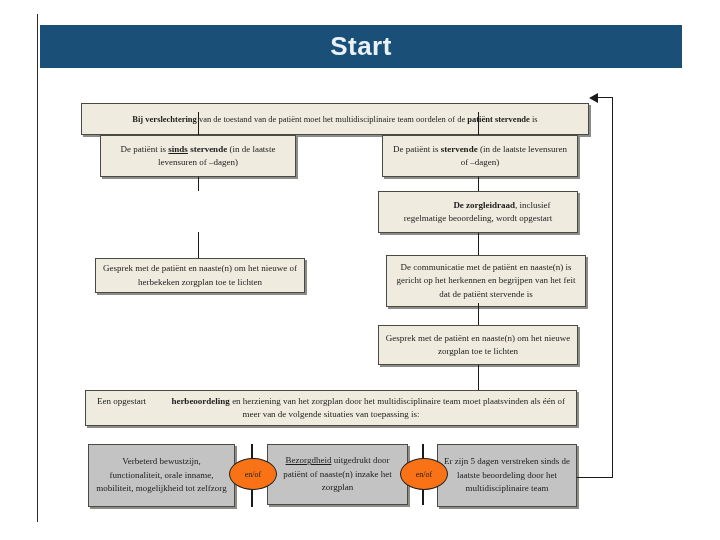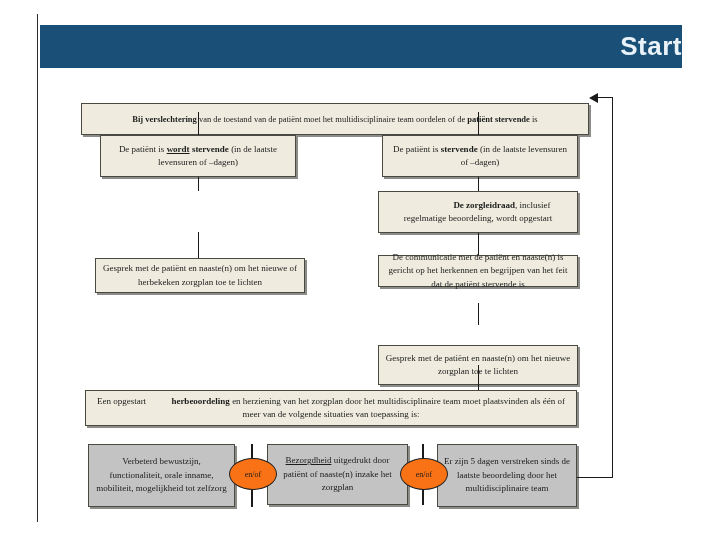--- a/index.html
+++ b/index.html
@@ -5,21 +5,21 @@
   html,body{margin:0;padding:0;}
   body{
     width:720px;height:540px;background:#ffffff;position:relative;overflow:hidden;
     font-family:"Liberation Serif", serif;
   }
   .stage{position:absolute;inset:0;}
   .vline-left{position:absolute;left:37px;top:14px;width:1px;height:508px;background:#2a2a2a;}
   .header{
     position:absolute;left:40px;top:25px;width:642px;height:43px;
     background:var(--header-bg,#1a5078);
-    display:flex;align-items:center;justify-content:flex-end;
+    display:flex;align-items:center;justify-content:center;
   }
   .header .title{
     color:var(--header-text,#eaf2f9);
     font-family:"Liberation Sans", sans-serif;
     font-weight:bold;font-size:26px;letter-spacing:0.5px;
   }
   .fbox{
     position:absolute;box-sizing:border-box;
     background:var(--box-fill,#efecdf);
     border:1px solid var(--border,#4a4a42);
@@ -55,41 +55,41 @@
   </div>
 
   <div class="fbox nowrap" style="left:81px;top:103px;width:508px;height:32px;">
     <div class="txt"><span style="font-weight: bold;">Bij verslechtering</span><span> van de toestand van de patiënt moet het multidisciplinaire team oordelen of de </span><span style="font-weight: bold;">patiënt stervende</span><span> is</span></div>
   </div>
 
   <div class="line" style="left:198px;top:112px;width:1px;height:23px;"></div>
   <div class="line" style="left:478px;top:112px;width:1px;height:23px;"></div>
 
   <div class="fbox" style="left:100px;top:135px;width:196px;height:42px;">
-    <div class="txt"><span>De patiënt is </span><span style="font-weight: bold; text-decoration: underline;">wordt</span><span> </span><span style="font-weight: bold;">stervende</span><span> (in de laatste levensuren of –dagen)</span></div>
+    <div class="txt"><span>De patiënt is </span><span style="font-weight: bold; text-decoration: underline;">sinds</span><span> </span><span style="font-weight: bold;">stervende</span><span> (in de laatste levensuren of –dagen)</span></div>
   </div>
   <div class="line" style="left:198px;top:177px;width:1px;height:14px;"></div>
   <div class="line" style="left:198px;top:232px;width:1px;height:26px;"></div>
   <div class="fbox" style="left:382px;top:135px;width:196px;height:42px;">
     <div class="txt"><span>De patiënt is </span><span style="font-weight: bold;">stervende</span><span> (in de laatste levensuren of –dagen)</span></div>
   </div>
 
   <div class="fbox" style="left:95px;top:258px;width:210px;height:35px;">
     <div class="txt"><span>Gesprek met de patiënt en naaste(n) om het nieuwe of herbekeken zorgplan toe te lichten</span></div>
   </div>
   <div class="line" style="left:478px;top:177px;width:1px;height:14px;"></div>
   <div class="fbox" style="left:378px;top:191px;width:200px;height:42px;">
     <div class="txt"><span style="font-weight: bold; padding-left: 48px;">De zorgleidraad</span><span>, inclusief regelmatige beoordeling, wordt opgestart</span></div>
   </div>
   <div class="line" style="left:478px;top:233px;width:1px;height:22px;"></div>
-  <div class="fbox" style="left:378px;top:255px;width:200px;height:32px;">
+  <div class="fbox" style="left:386px;top:255px;width:200px;height:52px;">
     <div class="txt"><span>De communicatie met de patiënt en naaste(n) is gericht op het herkennen en begrijpen van het feit dat de patiënt stervende is</span></div>
   </div>
   <div class="line" style="left:478px;top:303px;width:1px;height:22px;"></div>
-  <div class="fbox" style="left:378px;top:325px;width:200px;height:40px;margin-top:20px;">
+  <div class="fbox" style="left:378px;top:325px;width:200px;height:40px;">
     <div class="txt"><span>Gesprek met de patiënt en naaste(n) om het nieuwe zorgplan toe te lichten</span></div>
   </div>
   <div class="line" style="left:478px;top:365px;width:1px;height:25px;"></div>
 
   <div class="fbox" style="left:85px;top:390px;width:492px;height:36px;">
     <div class="txt"><span>Een opgestart </span><span style="font-weight: bold; padding-left: 23px;">herbeoordeling</span><span> en herziening van het zorgplan door het multidisciplinaire team moet plaatsvinden als één of meer van de volgende situaties van toepassing is:</span></div>
   </div>
 
   <div class="line" style="left:251px;top:444px;width:2px;height:63px;"></div>
   <div class="line" style="left:422px;top:444px;width:2px;height:61px;"></div>

